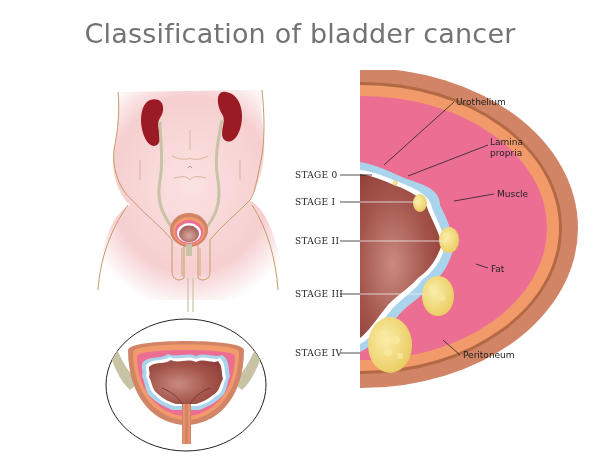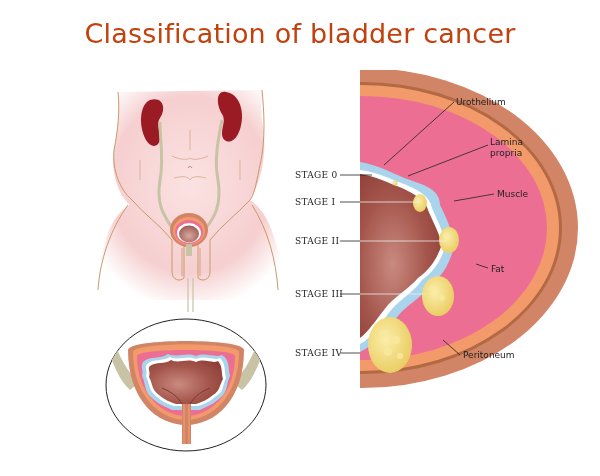--- a/index.html
+++ b/index.html
@@ -1,17 +1,17 @@
 <!DOCTYPE html>
 <html><head>
 <meta charset="utf-8">
 <style>
   html, body { margin:0; padding:0; background:#ffffff; }
   body { width:600px; height:476px; position:relative; overflow:hidden; font-family:"Liberation Sans", sans-serif; }
-  .title { position:absolute; left:0; top:18px; width:600px; text-align:center; font-size:27px; color:#c2410c; letter-spacing:0.2px; font-family:"DejaVu Sans", sans-serif; }
+  .title { position:absolute; left:0; top:18px; width:600px; text-align:center; font-size:27px; color:#737373; letter-spacing:0.2px; font-family:"DejaVu Sans", sans-serif; }
   svg.art { position:absolute; left:0; top:0; }
   .lbl { font-family:"DejaVu Sans", sans-serif; font-size:9px; fill:#222; }
   .stage { font-family:"DejaVu Serif", serif; font-size:9px; fill:#222; letter-spacing:0.3px; }
 </style>
 </head>
 <body>
 
 <div class="title">Classification of bladder cancer</div>
 
 <svg class="art" width="600" height="476" viewBox="0 0 600 476">

